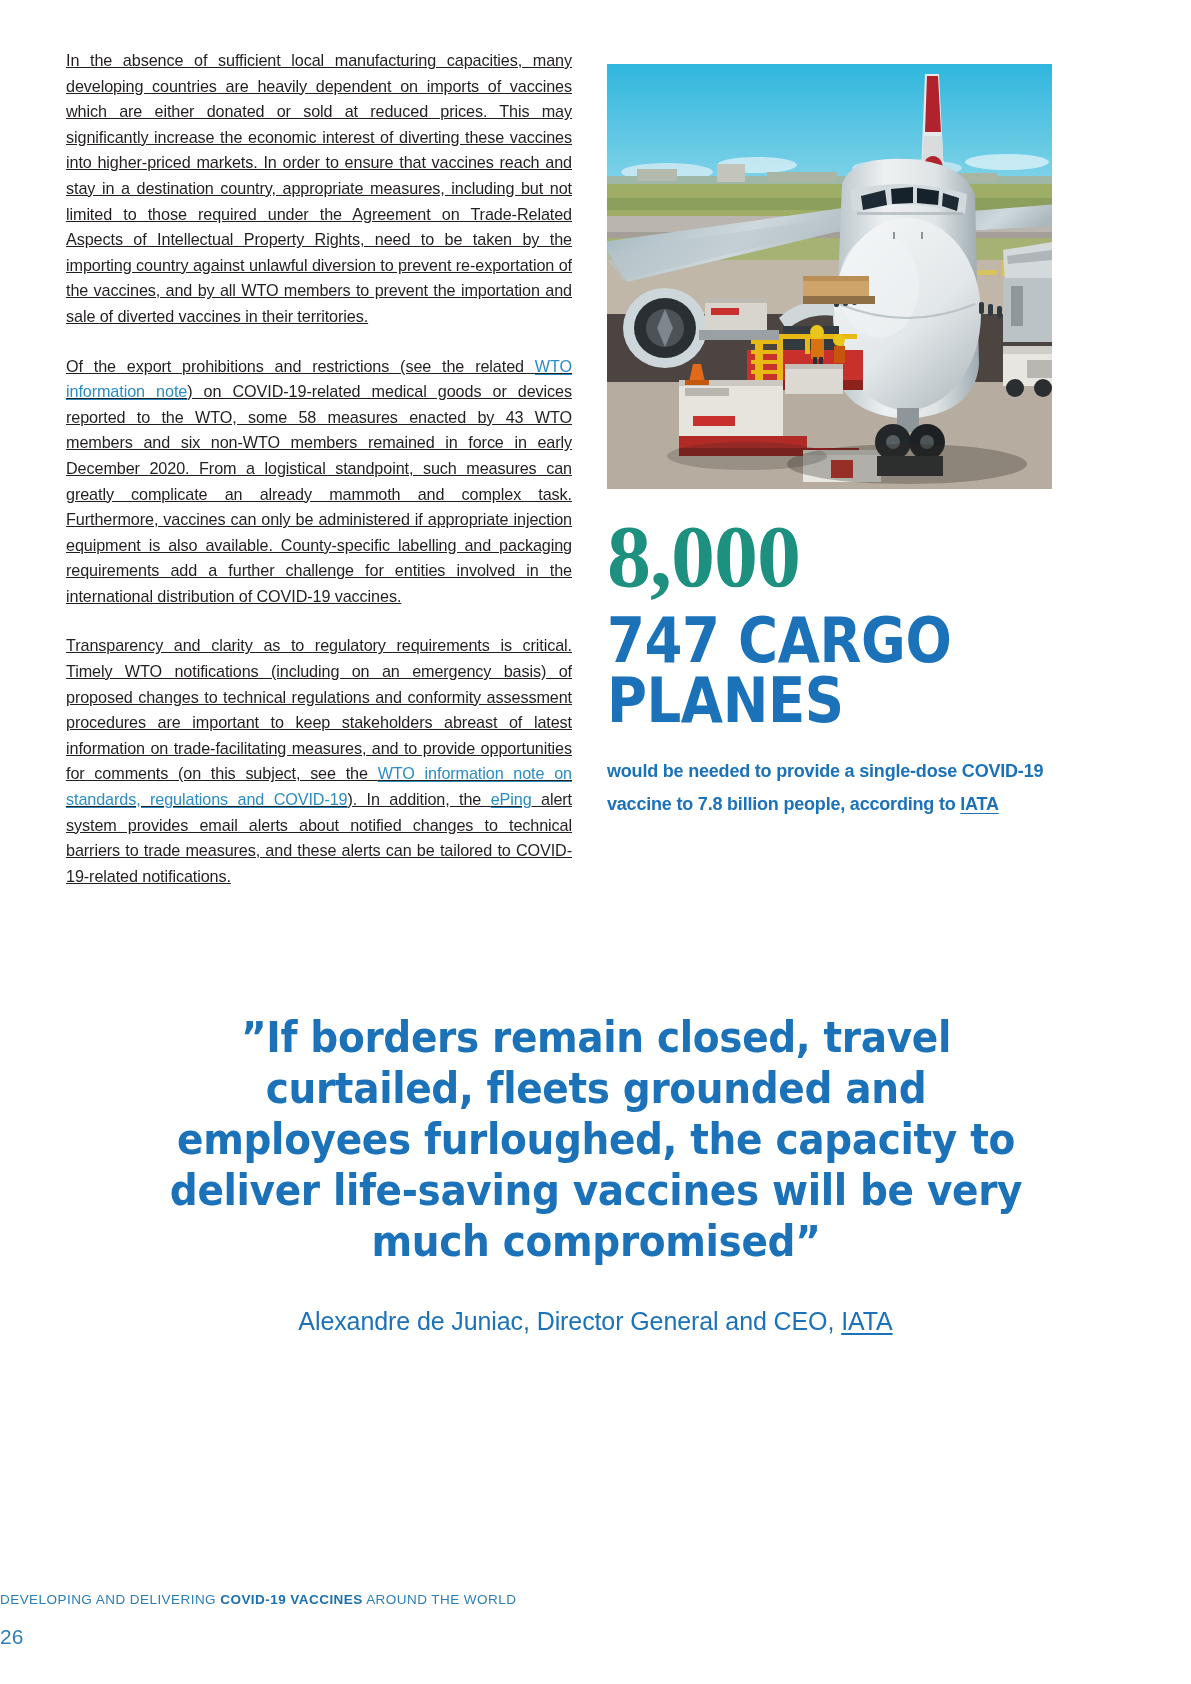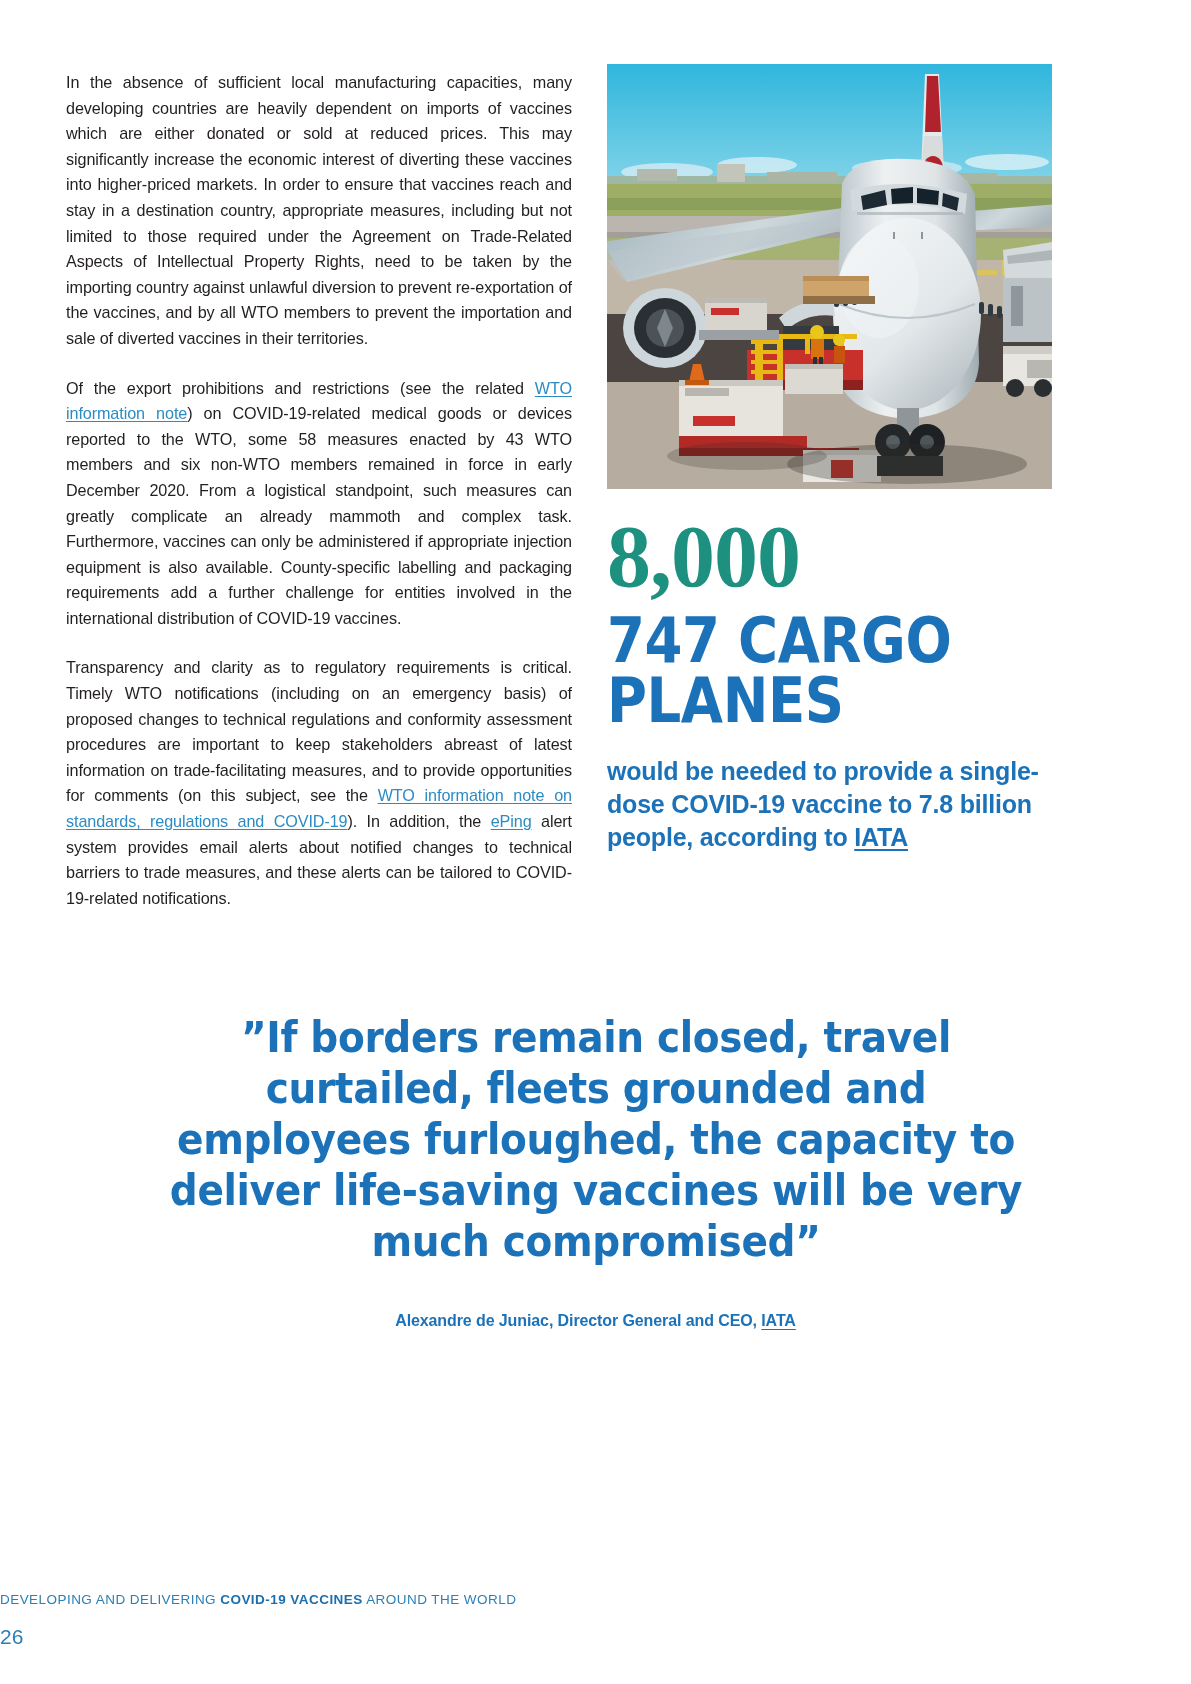--- a/index.html
+++ b/index.html
@@ -26,22 +26,23 @@
   
   .top-zone {
     position: absolute;
     left: 0; top: 0;
     width: 1191px;
   }
 
   .left-col {
     position: absolute;
     left: 66px;
-    top: 70px;
+    top: 48px;
     width: 506px;
+    text-decoration: underline;
   }
 
   .body-par {
     font-size: 16.2px;
     line-height: 25.6px;
     text-align: justify;
     color: #231f20;
     margin: 0 0 24px 0;
     letter-spacing: -0.1px;
     font-weight: 400;
@@ -89,21 +90,21 @@
     line-height: 60px;
     color: #1b72b8;
     letter-spacing: -0.5px;
     margin-top: 8px;
     transform: scaleX(0.88);
     transform-origin: left top;
     width: 114%;
   }
 
   .stat-desc {
-    font-size: 25px;
+    font-size: 18px;
     line-height: 33px;
     color: #1b72b8;
     font-weight: 600;
     margin-top: 24px;
     letter-spacing: -0.2px;
   }
   .stat-desc .ilink2 {
     color: #1b72b8;
     text-decoration: underline;
     text-underline-offset: 3px;
@@ -123,24 +124,24 @@
     font-size: 42px;
     line-height: 51px;
     color: #1b72b8;
     letter-spacing: -0.4px;
     margin: 0 auto;
     width: 930px;
     transform: scaleX(0.93);
   }
   .quote-attrib {
     margin-top: 38px;
-    font-size: 16px;
+    font-size: 25px;
     line-height: 32px;
     color: #1b72b8;
-    font-weight: 700;
+    font-weight: 400;
     letter-spacing: -0.1px;
   }
   .quote-attrib .ilink2 {
     color: #1b72b8;
     text-decoration: underline;
     text-underline-offset: 3px;
   }
 
   
   .footer {

